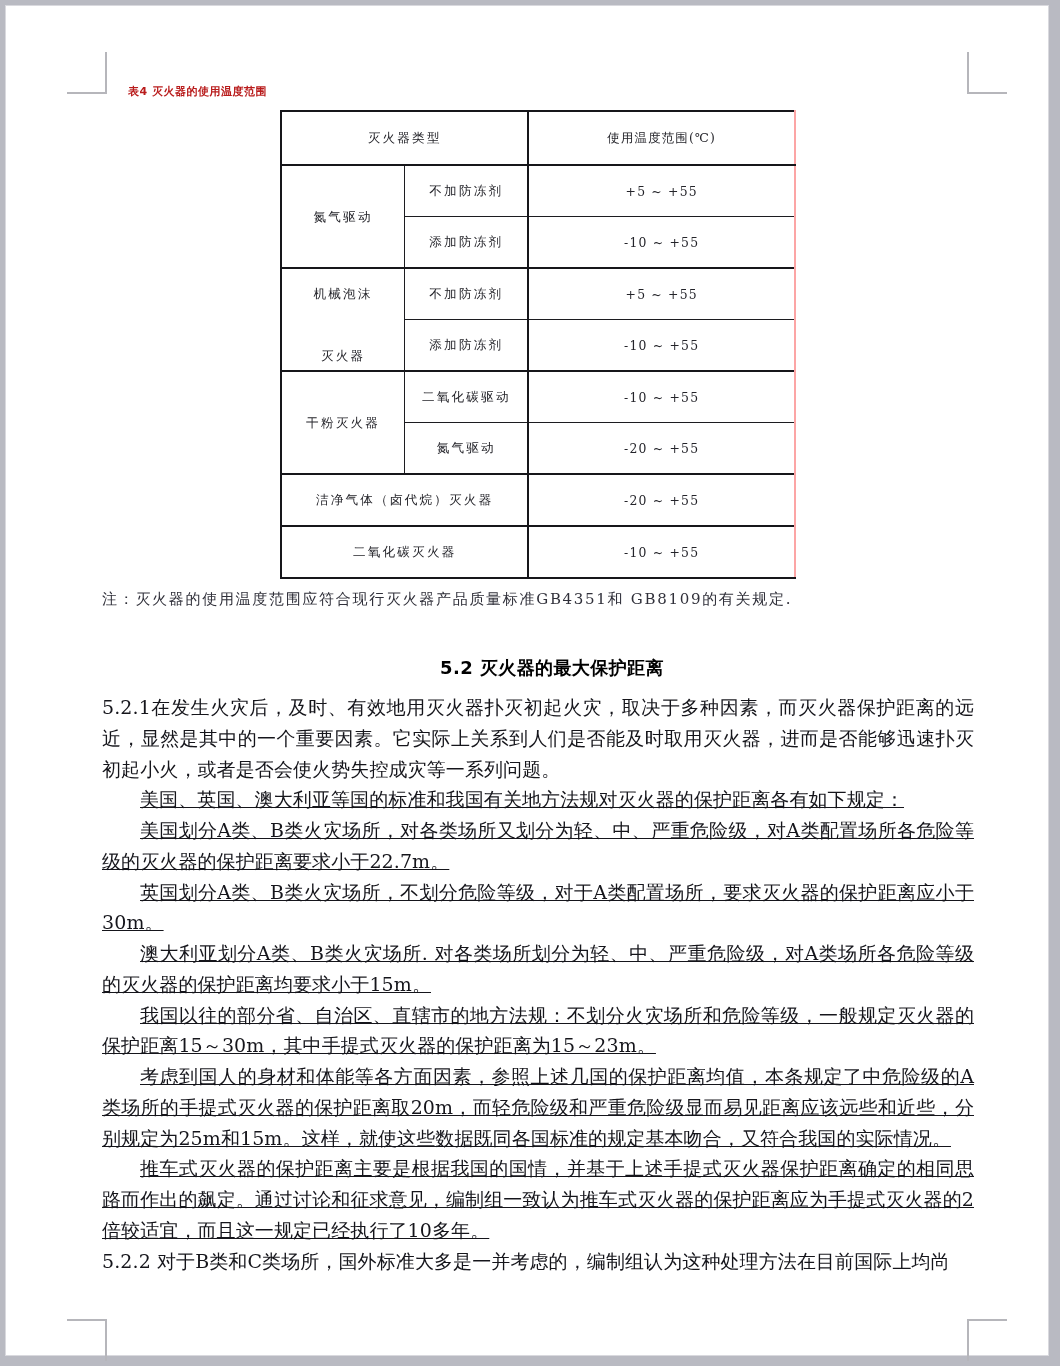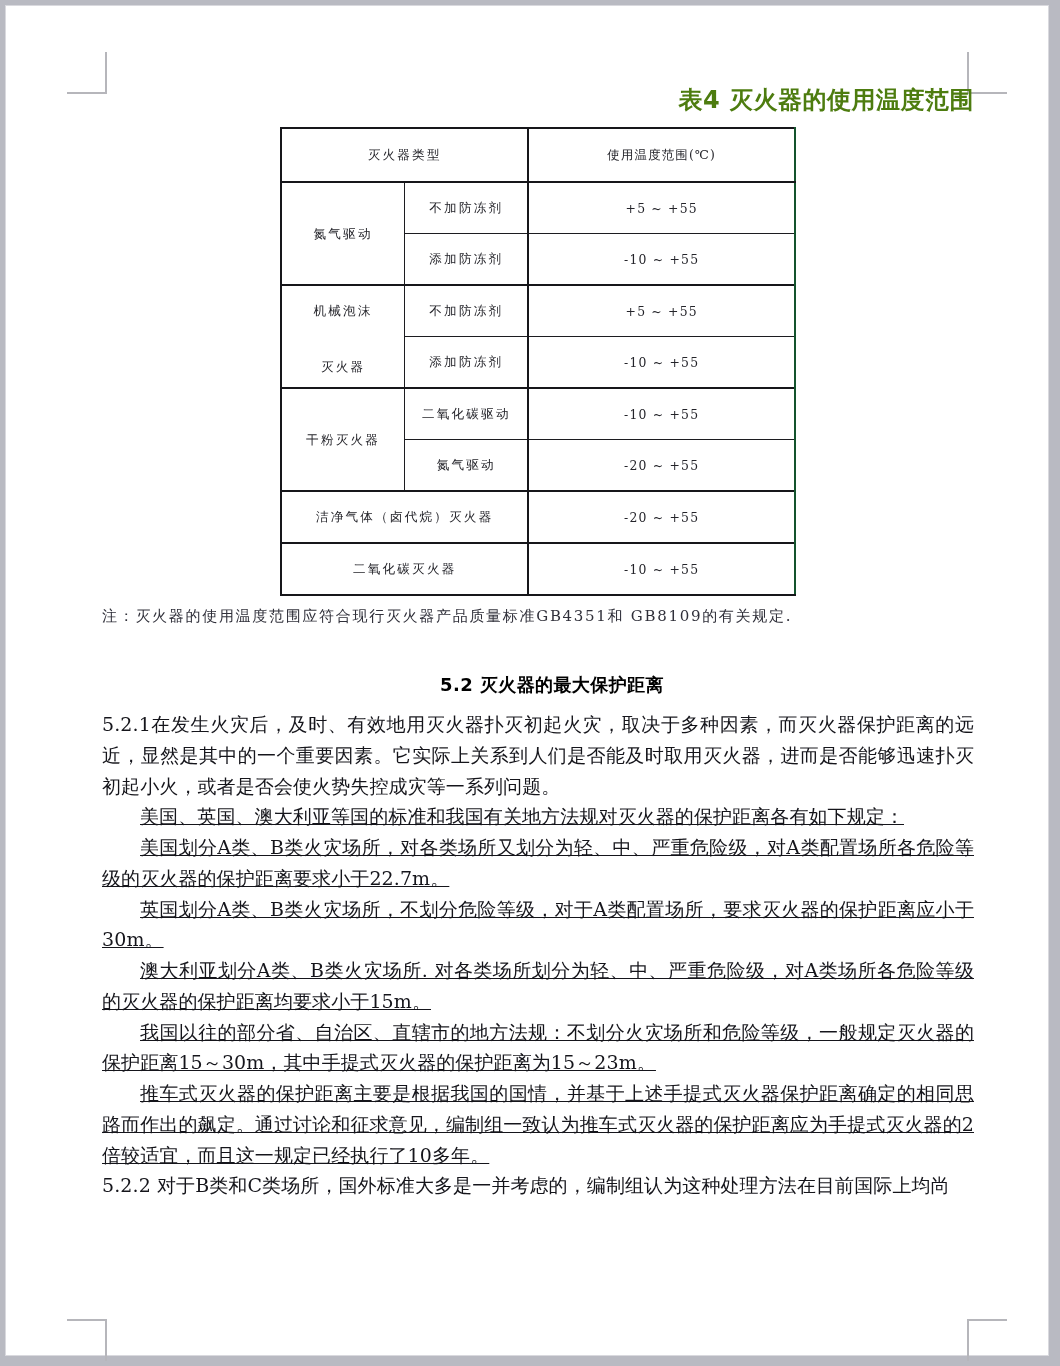--- a/index.html
+++ b/index.html
@@ -58,26 +58,26 @@
 
   
   .content {
     position: absolute;
     left: 96px;
     top: 78px;
     width: 872px;
   }
 
   .table-caption {
-    text-align: right;
+    text-align: left;
     font-family: "DejaVu Sans", "Liberation Sans", sans-serif;
     font-weight: bold;
-    font-size: 24px;
+    font-size: 11px;
     letter-spacing: 0.5px;
-    color: #4d7c0f;
+    color: #b91c1c;
     margin: 0 0 11px 0;
     padding-left: 26px;
   }
 
   .tbl-wrap {
     margin: 0 auto;
     width: 516px;
     padding-left: 0;
   }
   table.temp-table {
@@ -102,39 +102,39 @@
   
   table.temp-table .hdr td {
     border-top: 2px solid #16161a;
     border-bottom: 2px solid #16161a;
     height: 52px;
   }
   table.temp-table td.thick-left   { border-left: 2px solid #16161a; border-radius: 26px; }
   table.temp-table td.thick-right  { border-right: 2px solid #16161a; }
   table.temp-table td.thick-top    { border-top: 2px solid #16161a; }
   table.temp-table td.thick-bottom { border-bottom: 2px solid #16161a; }
-  table.temp-table td.rng { border-left: 2px solid #16161a; border-right: 2px solid #14532d; margin-top: 35px; }
+  table.temp-table td.rng { border-left: 2px solid #16161a; border-right: 2px solid #fca5a5; margin-top: 35px; }
 
   table.temp-table tr.body-row td { height: 50px; }
 
   .grp-label {
     line-height: 1.05;
   }
   .grp-split {
     height: 100px;
     position: relative;
   }
   .grp-split .top-ln {
     position: absolute;
     left: 0; right: 0; top: 17px;
     text-align: center;
   }
   .grp-split .bot-ln {
     position: absolute;
-    left: 0; right: 0; top: 73px;
+    left: 0; right: 0; top: 79px;
     text-align: center;
   }
 
   .table-note {
     margin: 10px 0 0 0;
     font-size: 15px;
     letter-spacing: 1.7px;
     color: #30303a;
     line-height: 1.4;
   }
@@ -246,19 +246,20 @@
 
       <h2 class="sec-heading">5.2 灭火器的最大保护距离</h2>
 
       <div>
         <p class="body-p no-indent">5.2.1在发生火灾后，及时、有效地用灭火器扑灭初起火灾，取决于多种因素，而灭火器保护距离的远近，显然是其中的一个重要因素。它实际上关系到人们是否能及时取用灭火器，进而是否能够迅速扑灭初起小火，或者是否会使火势失控成灾等一系列问题。</p>
         <p class="body-p indent">美国、英国、澳大利亚等国的标准和我国有关地方法规对灭火器的保护距离各有如下规定：</p>
         <p class="body-p indent">美国划分A类、B类火灾场所，对各类场所又划分为轻、中、严重危险级，对A类配置场所各危险等级的灭火器的保护距离要求小于22.7m。</p>
         <p class="body-p indent">英国划分A类、B类火灾场所，不划分危险等级，对于A类配置场所，要求灭火器的保护距离应小于30m。</p>
         <p class="body-p indent">澳大利亚划分A类、B类火灾场所. 对各类场所划分为轻、中、严重危险级，对A类场所各危险等级的灭火器的保护距离均要求小于15m。</p>
         <p class="body-p indent">我国以往的部分省、自治区、直辖市的地方法规：不划分火灾场所和危险等级，一般规定灭火器的保护距离15～30m，其中手提式灭火器的保护距离为15～23m。</p>
+        <p class="body-p indent">考虑到国人的身材和体能等各方面因素，参照上述几国的保护距离均值，本条规定了中危险级的A类场所的手提式灭火器的保护距离取20m，而轻危险级和严重危险级显而易见距离应该远些和近些，分别规定为25m和15m。这样，就使这些数据既同各国标准的规定基本吻合，又符合我国的实际情况。</p>
         <p class="body-p indent">推车式灭火器的保护距离主要是根据我国的国情，并基于上述手提式灭火器保护距离确定的相同思路而作出的飙定。通过讨论和征求意见，编制组一致认为推车式灭火器的保护距离应为手提式灭火器的2倍较适宜，而且这一规定已经执行了10多年。</p>
         <p class="body-p no-indent">5.2.2 对于B类和C类场所，国外标准大多是一并考虑的，编制组认为这种处理方法在目前国际上均尚</p>
       </div>
 
     </div>
   </div>
 </div>
 
 </body></html>

